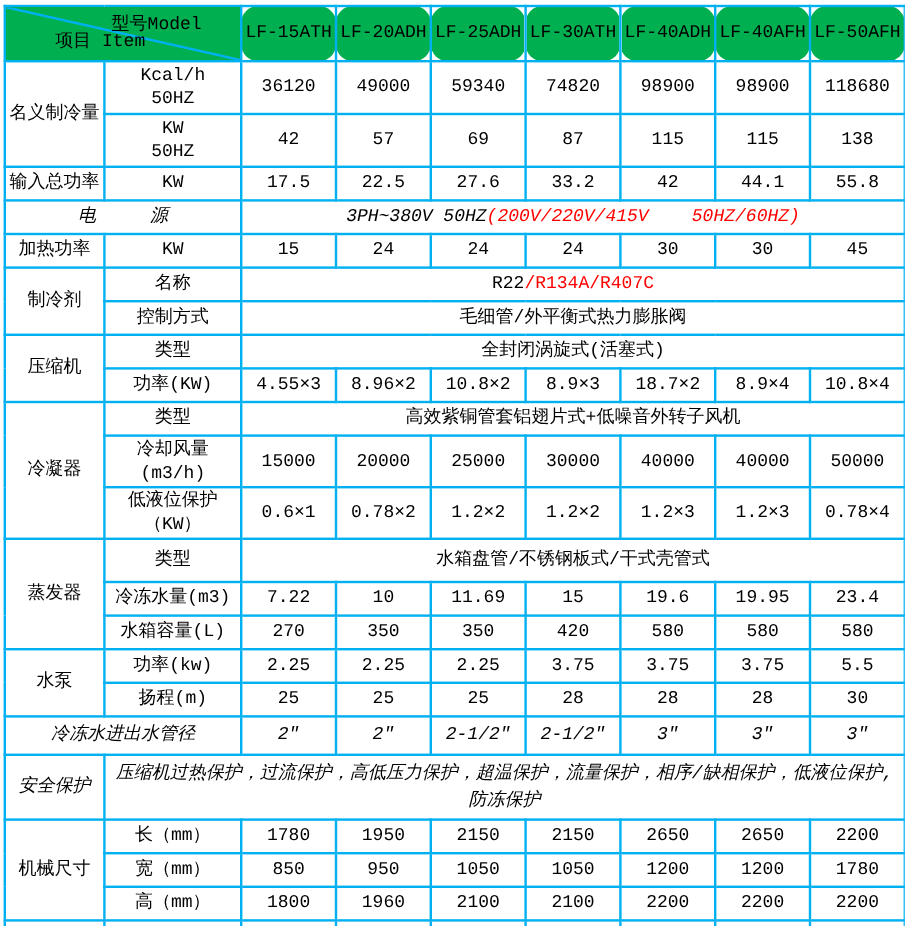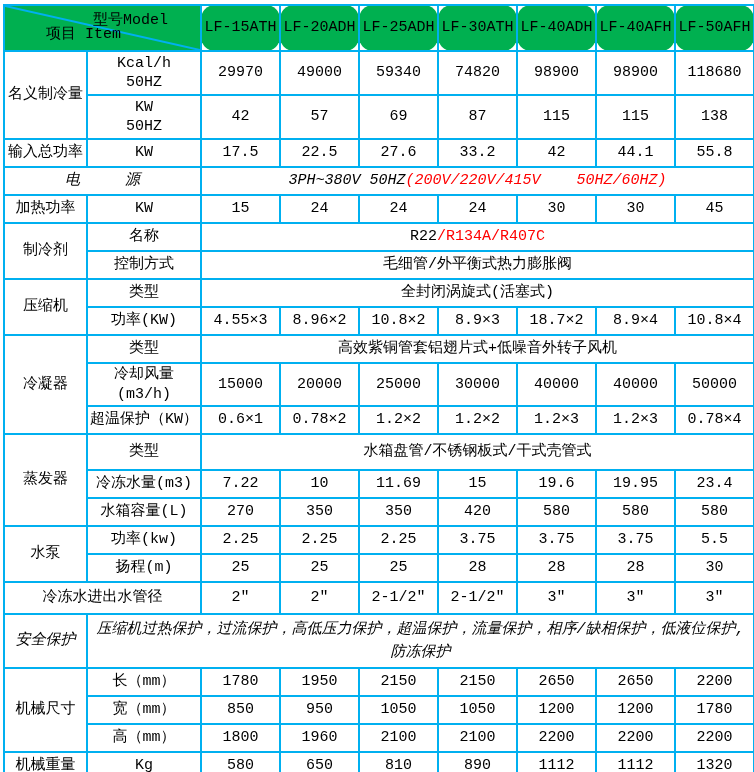--- a/index.html
+++ b/index.html
@@ -46,21 +46,21 @@
     position:absolute;top:5px;left:60px;right:4px;
     text-align:center;font-size:15px;
   }
   .corner-bottom{
     position:absolute;bottom:6px;left:6px;
     text-align:left;font-size:15px;margin-left:35px;
   }
   tr{height:28px;}
   tr.rt{height:44px;}
   tr.rm{height:36px;}
-  tr.rp{height:32px;}
+  tr.rp{height:32px;font-style:italic;}
   tr.rs{height:54px;font-style:italic;}
   .pre{white-space:pre-line;}
   .ws{white-space:pre;font-style:italic;}
   .red{color:var(--red);}
   td.wide{padding:1px 6px;}
   td.safety{line-height:1.55;}
 </style>
 </head>
 <body>
 
@@ -92,21 +92,21 @@
         <th class="model">LF-30ATH</th>
         <th class="model">LF-40ADH</th>
         <th class="model">LF-40AFH</th>
         <th class="model">LF-50AFH</th>
       </tr>
 
   <tr class="rt">
     <td rowspan="2">名义制冷量</td>
     <td class="pre">Kcal/h
 50HZ</td>
-  <td>29970</td>
+  <td>36120</td>
         <td>49000</td>
         <td>59340</td>
         <td>74820</td>
         <td>98900</td>
         <td>98900</td>
         <td>118680</td>
       </tr>
   <tr class="rt">
     <td class="pre">KW
 50HZ</td>
@@ -183,21 +183,21 @@
     <td>冷却风量(m3/h)</td>
   <td>15000</td>
         <td>20000</td>
         <td>25000</td>
         <td>30000</td>
         <td>40000</td>
         <td>40000</td>
         <td>50000</td>
       </tr>
   <tr>
-    <td>超温保护（KW）</td>
+    <td>低液位保护（KW）</td>
   <td>0.6×1</td>
         <td>0.78×2</td>
         <td>1.2×2</td>
         <td>1.2×2</td>
         <td>1.2×3</td>
         <td>1.2×3</td>
         <td>0.78×4</td>
       </tr>
 
   <tr class="rm">

